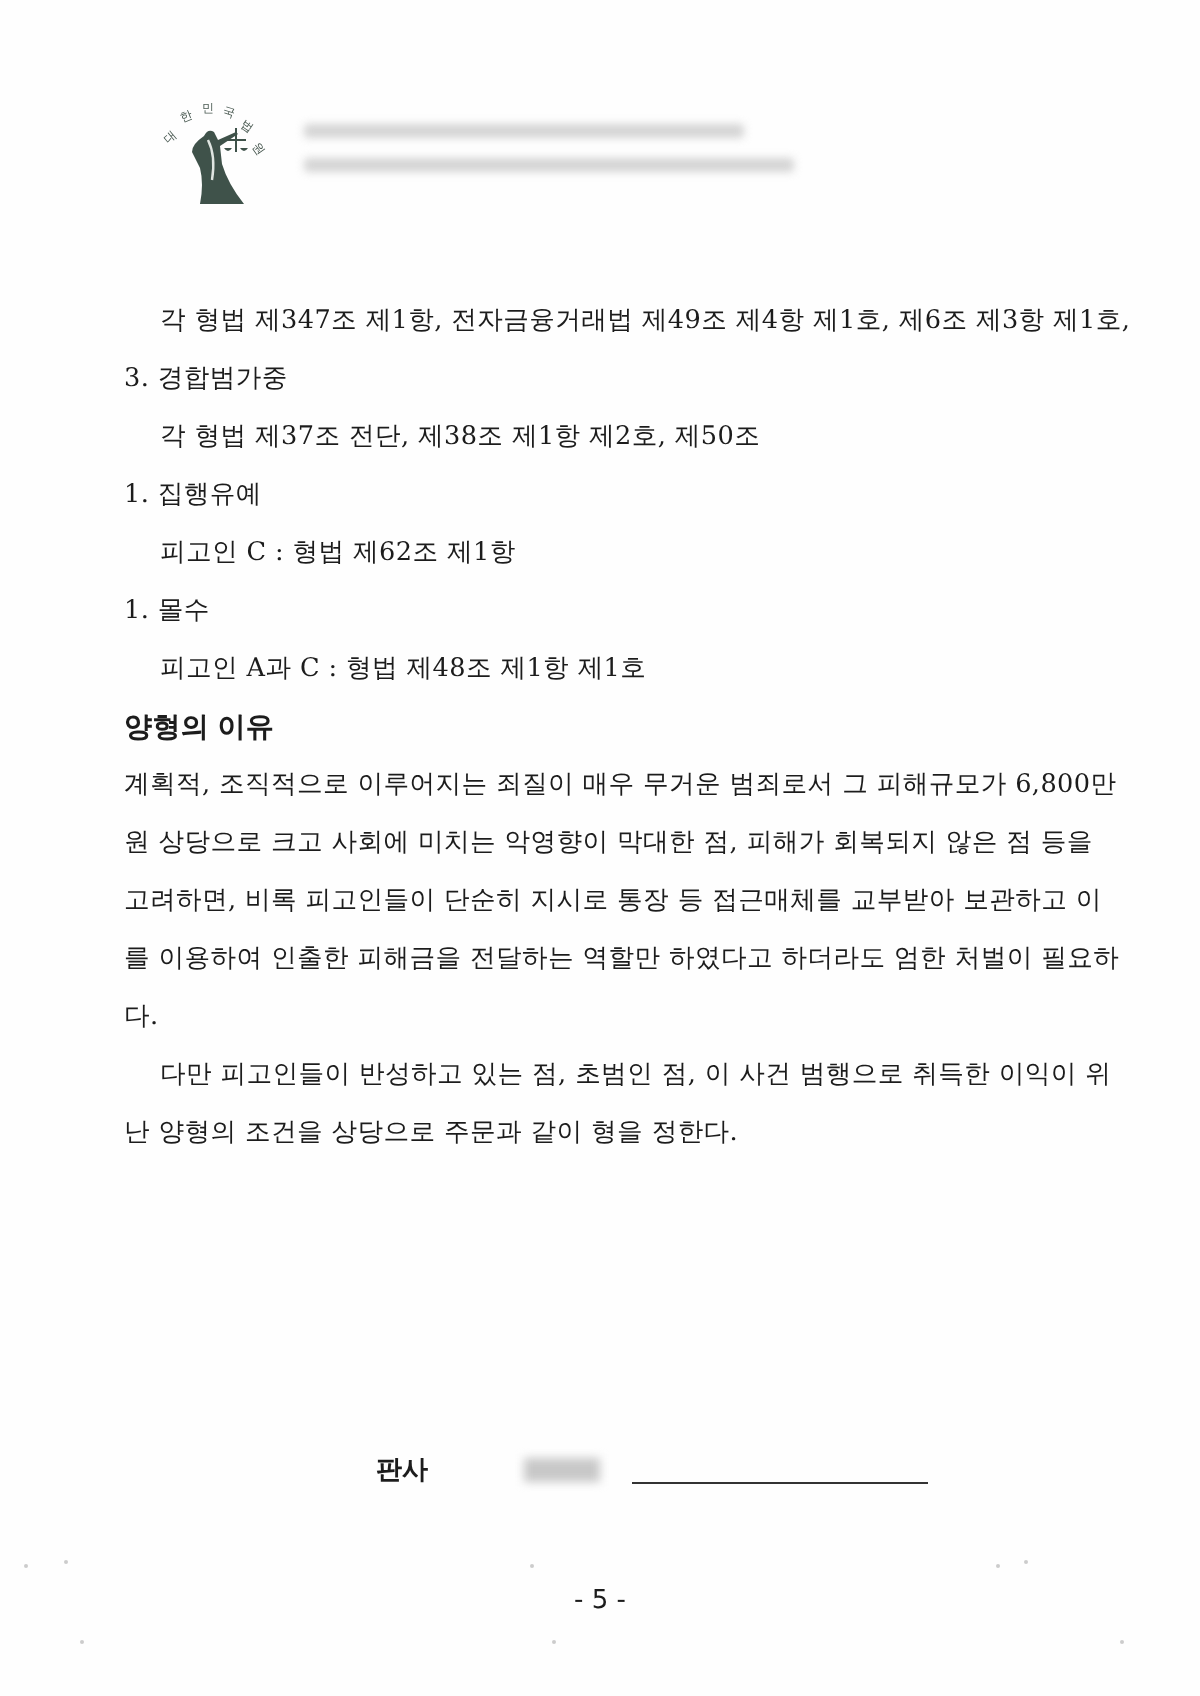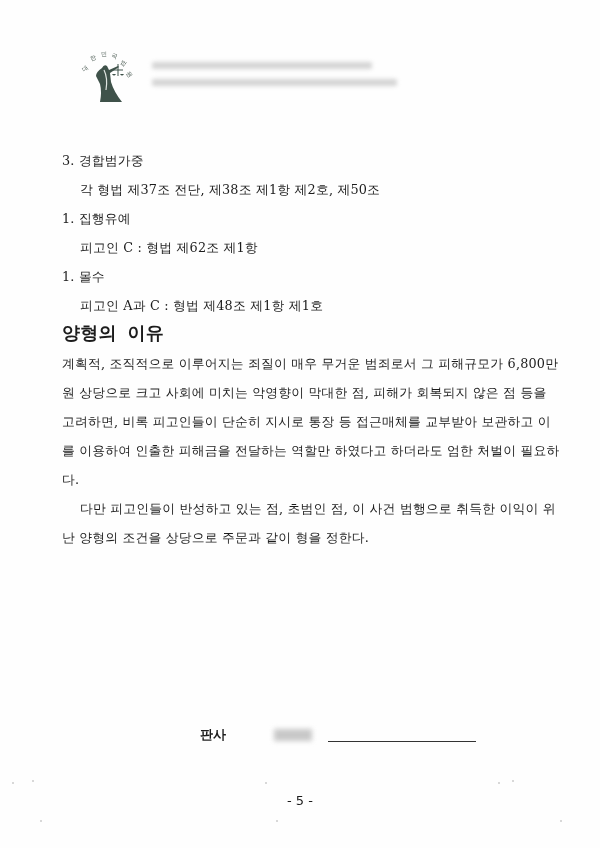--- a/index.html
+++ b/index.html
@@ -8,22 +8,22 @@
       font-family: "DejaVu Serif", "Liberation Serif", serif; color: #1c1c1c;
     }
     .page { position: absolute; left: 0; top: 0; width: 600px; height: 848px; background: #fefefe; }
     .logo { position: absolute; left: 78px; top: 46px; width: 64px; height: 60px; }
     .header-blur { position: absolute; left: 152px; top: 62px; }
     .blur-line { height: 7px; background: #c6c6c6; filter: blur(2px); margin-bottom: 10px; border-radius: 2px; opacity: .75; }
     .content { position: absolute; left: 62px; top: 146px; width: 476px; }
     .line { font-size: 12.8px; line-height: 29px; height: 29px; white-space: nowrap; letter-spacing: 0.2px; }
     .indent { padding-left: 18px; }
     .just { text-align: justify; text-align-last: justify; }
-    .heading { font-family: Liberation Mono, monospace; font-weight: bold; font-size: 18px; }
-    .sig { position: absolute; top: 726px; left: 200px; display: flex; align-items: center; }
+    .heading { font-family: Liberation Sans, sans-serif; font-weight: bold; font-size: 14px; }
+    .sig { position: absolute; top: 726px; left: 188px; display: flex; align-items: center; }
     .sig-label { font-size: 13px; font-weight: bold; }
     .sig-name { width: 38px; height: 12px; background: #c8c8c8; filter: blur(2.5px); margin-left: 48px; }
     .sig-line { width: 148px; border-bottom: 1.2px solid #333; margin-left: 16px; margin-top: 12px; }
     .page-num { position: absolute; top: 793px; left: 0; width: 600px; text-align: center; font-family: "DejaVu Sans", sans-serif; font-size: 13px; }
     .speck { position: absolute; width: 2px; height: 2px; background: #aaa; border-radius: 1px; opacity: .6; }
   </style>
 </head>
 <body>
 
 <div class="page">
@@ -45,20 +45,21 @@
       <path d="M26 24 Q30 32 28 44" stroke="#dfe5e1" stroke-width="1.2" fill="none"></path>
     </svg>
   </div>
 
   <div class="header-blur">
     <div class="blur-line" style="width:220px"></div>
     <div class="blur-line" style="width:245px"></div>
   </div>
 
   <div class="content">
+    <div class="line indent just">각 형법 제347조 제1항, 전자금융거래법 제49조 제4항 제1호, 제6조 제3항 제1호,</div>
     <div class="line">3. 경합범가중</div>
     <div class="line indent">각 형법 제37조 전단, 제38조 제1항 제2호, 제50조</div>
     <div class="line">1. 집행유예</div>
     <div class="line indent">피고인 C : 형법 제62조 제1항</div>
     <div class="line">1. 몰수</div>
     <div class="line indent">피고인 A과 C : 형법 제48조 제1항 제1호</div>
     <div class="line heading">양형의 이유</div>
     <div class="line just">계획적, 조직적으로 이루어지는 죄질이 매우 무거운 범죄로서 그 피해규모가 6,800만</div>
     <div class="line just">원 상당으로 크고 사회에 미치는 악영향이 막대한 점, 피해가 회복되지 않은 점 등을</div>
     <div class="line just">고려하면, 비록 피고인들이 단순히 지시로 통장 등 접근매체를 교부받아 보관하고 이</div>

